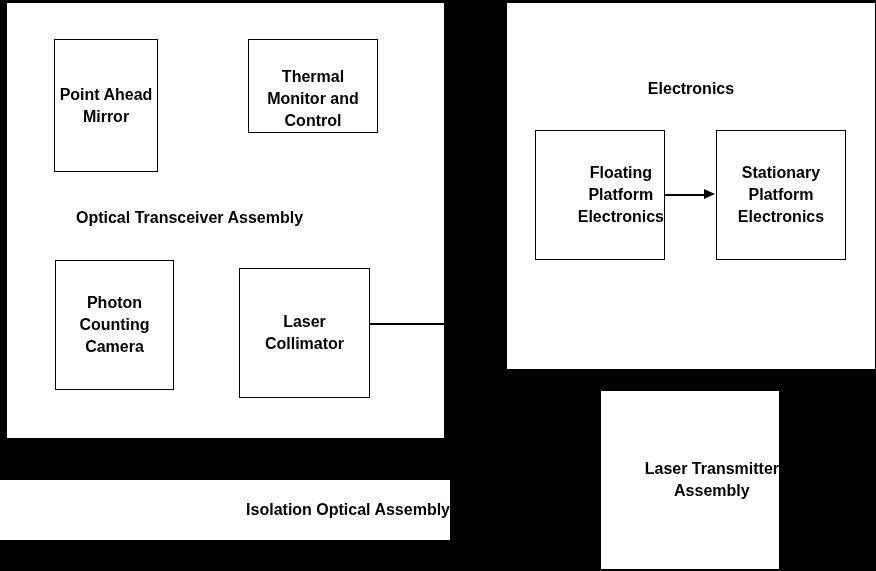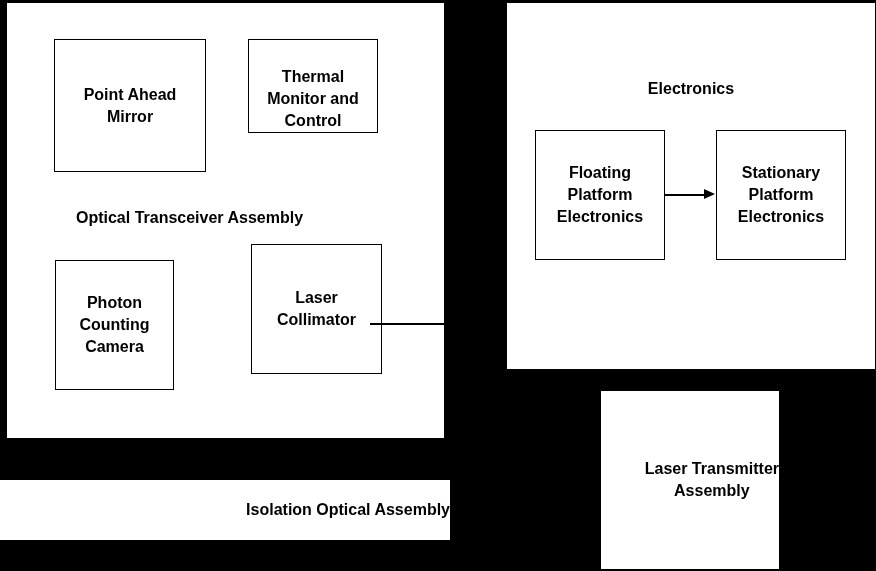--- a/index.html
+++ b/index.html
@@ -54,30 +54,30 @@
     position: absolute;
     width: 0;
     height: 0;
     border-top: 5.5px solid transparent;
     border-bottom: 5.5px solid transparent;
     border-left: 11px solid #000000;
   }
 
   
   #optical-container   { left: 7px;   top: 3px;   width: 437px; height: 435px; }
-  #node-pam            { left: 54px;  top: 39px;  width: 152px; height: 133px; }
+  #node-pam            { left: 54px;  top: 39px;  width: 104px; height: 133px; }
   #node-tmc            { left: 248px; top: 39px;  width: 130px; height: 94px; align-items: flex-end; }
   #optical-label       { left: 7px;   top: 207px; width: 365px; }
   #node-pcc            { left: 55px;  top: 260px; width: 119px; height: 130px; }
-  #node-lc             { left: 239px; top: 244px; width: 131px; height: 130px; margin-left: 12px; }
+  #node-lc             { left: 239px; top: 268px; width: 131px; height: 130px; }
   #lc-line             { left: 370px; top: 323px; width: 75px; }
 
   #electronics-container { left: 507px; top: 3px; width: 368px; height: 366px; }
   #electronics-label     { left: 507px; top: 78px; width: 368px; }
-  #node-fpe              { left: 535px; top: 130px; width: 130px; height: 130px; }
+  #node-fpe              { left: 535px; top: 130px; width: 130px; height: 130px; justify-content: flex-end; }
   #node-spe              { left: 716px; top: 130px; width: 130px; height: 130px; }
   #elec-arrow-line       { left: 665px; top: 194px; width: 42px; }
   #elec-arrow-head       { left: 704px; top: 189px; }
 
   #node-lta { left: 601px; top: 391px; width: 178px; height: 178px; }
   #node-ipa { left: 0px;   top: 480px; width: 450px; height: 60px;  }
 </style>
 </head>
 <body>
 

